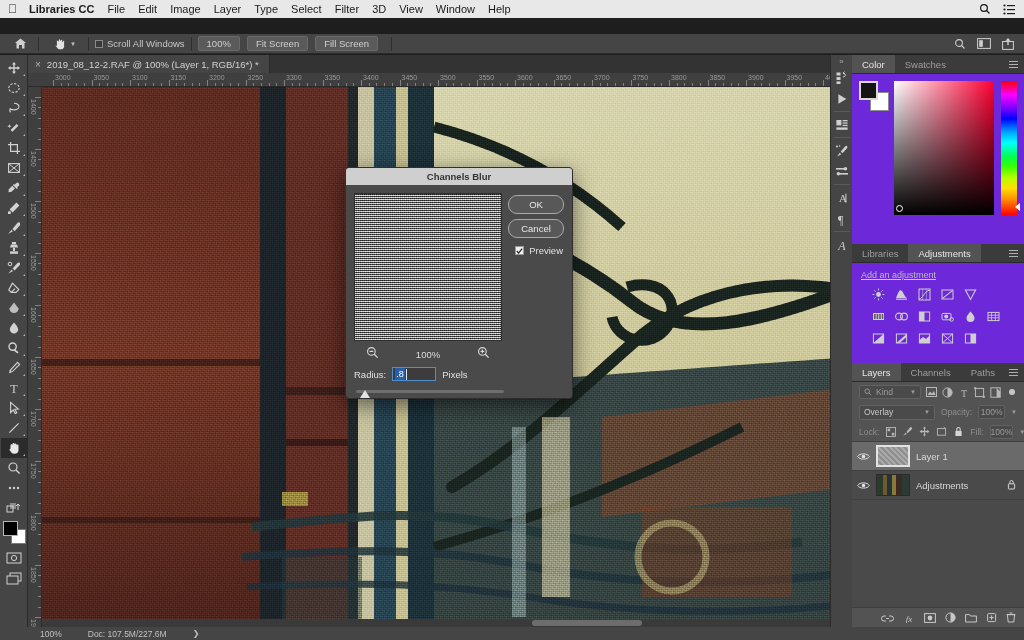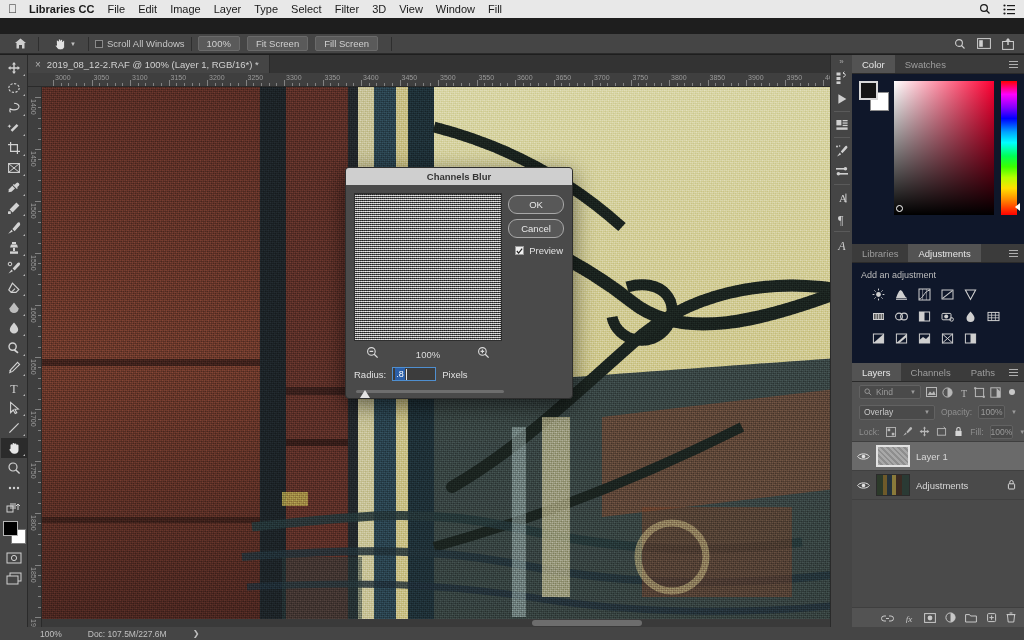--- a/index.html
+++ b/index.html
@@ -165,21 +165,21 @@
   .ptab {
     padding: 0 10px; display: flex; align-items: center;
     font-size: 9.5px; color: #9d9d9d; background: #3b3b3b;
   }
   .ptab.active { background: #535353; color: #e6e6e6; }
   .pmenu {
     margin-left: auto; padding-right: 6px; display: flex; align-items: center;
   }
   .pmenu i { display: block; width: 9px; height: 7px; background:
     linear-gradient(#b0b0b0 0 1px, transparent 1px 3px) repeat-y; background-size: 9px 3px; }
-  .panel-body { background: #0f172a; }
+  .panel-body { background: #6d28d9; text-decoration: underline; }
 
   .color-body { height: 170px; position: relative; padding: 7px; display: flex; gap: 7px; }
   .cp-swatches { position: relative; width: 28px; height: 28px; }
   .cp-fg { position: absolute; left: 0; top: 0; width: 19px; height: 19px;
            background: #141414; border: 2px solid #d8d8d8; }
   .cp-bg { position: absolute; left: 11px; top: 11px; width: 19px; height: 19px;
            background: #fff; border: 1px solid #8c8c8c; }
   .cp-field {
     width: 100px; height: 134px; position: relative;
     background:
@@ -349,21 +349,21 @@
     <span class="mi">File</span>
     <span class="mi">Edit</span>
     <span class="mi">Image</span>
     <span class="mi">Layer</span>
     <span class="mi">Type</span>
     <span class="mi">Select</span>
     <span class="mi">Filter</span>
     <span class="mi">3D</span>
     <span class="mi">View</span>
     <span class="mi">Window</span>
-    <span class="mi">Fill</span>
+    <span class="mi">Help</span>
     <span class="mac-right">
       <svg width="12" height="12" viewBox="0 0 12 12">
         <circle cx="5" cy="5" r="3.4" fill="none" stroke="#1a1a1a" stroke-width="1.2"></circle>
         <line x1="7.5" y1="7.5" x2="10.5" y2="10.5" stroke="#1a1a1a" stroke-width="1.2"></line>
       </svg>
       <svg width="13" height="11" viewBox="0 0 13 11">
         <circle cx="1.5" cy="1.5" r="1.1" fill="#1a1a1a"></circle>
           <rect x="4" y="1" width="8" height="1.2" fill="#1a1a1a"></rect>
         <circle cx="1.5" cy="5.5" r="1.1" fill="#1a1a1a"></circle>
           <rect x="4" y="5" width="8" height="1.2" fill="#1a1a1a"></rect>

